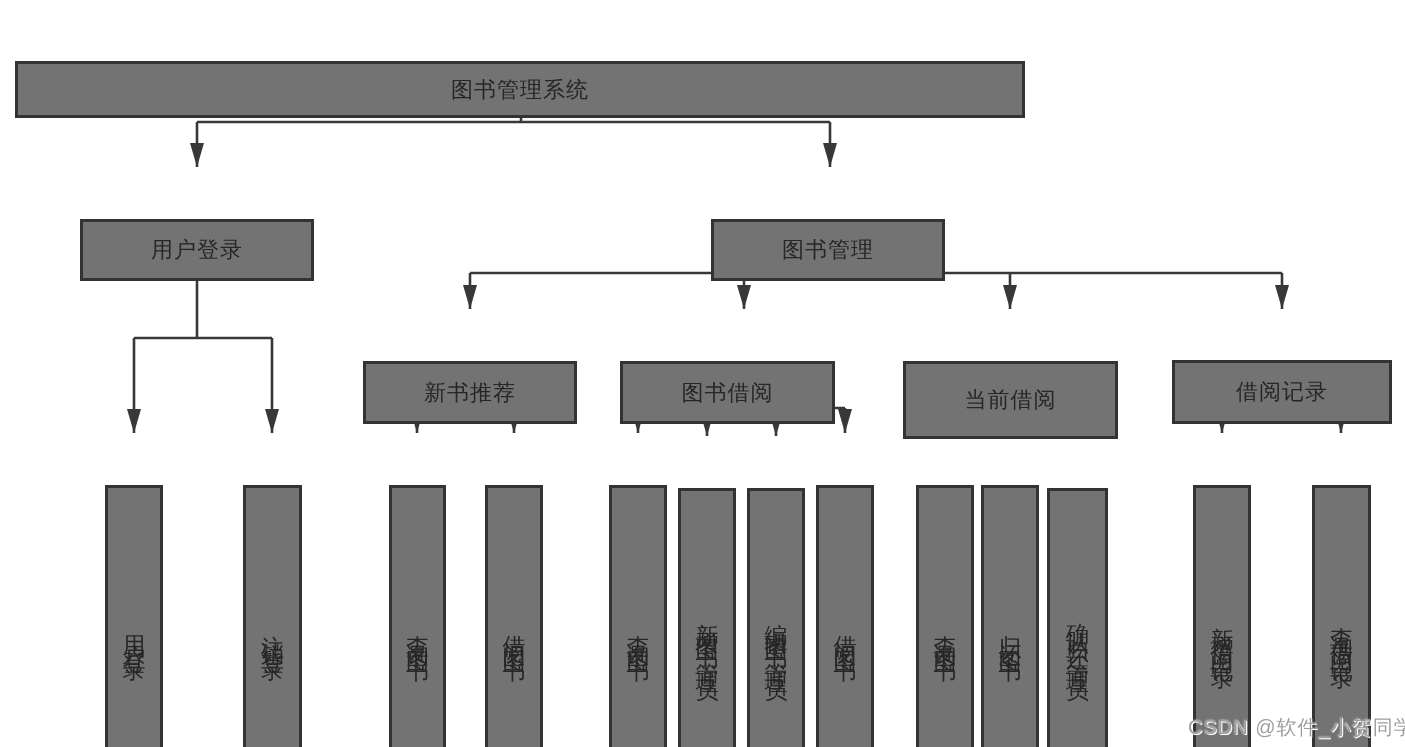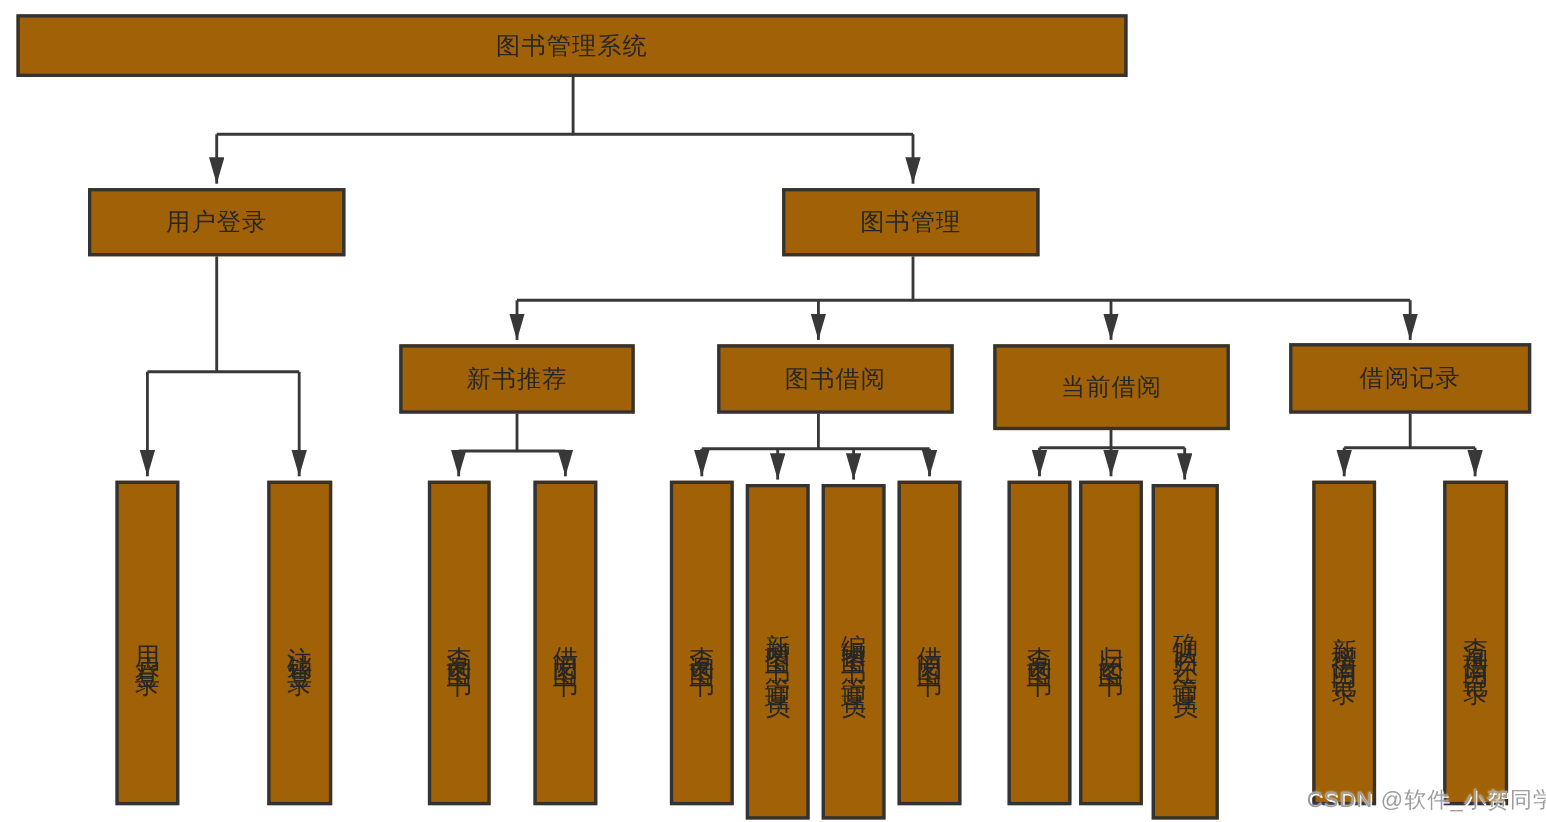--- a/index.html
+++ b/index.html
@@ -29,27 +29,28 @@
   }
   .cl{
     stroke:var(--line);
     stroke-width:2.6;
     fill:none;
   }
   #ah path{ fill:var(--line); }
   .node{
     position:absolute;
     box-sizing:border-box;
-    background:#a16207;
+    background:#737373;
     border:3px solid var(--box-border);
     display:flex;
     align-items:center;
     justify-content:center;
     color:var(--text);
     z-index:2;
+    margin-top:48px;
   }
   .node.h{
     font-size:22px;
     letter-spacing:1px;
   }
   .node.v{
     writing-mode:vertical-rl;
     font-size:23px;
     letter-spacing:8px;
     line-height:1;
@@ -119,21 +120,21 @@
     <path class="cl" d="M1222,407 V433" marker-end="url(#ah)"></path>
     <path class="cl" d="M1341,407 V433" marker-end="url(#ah)"></path>
   </svg>
 
   <div class="node h" style="left:15px;top:13px;width:1010px;height:57px">图书管理系统</div>
 
   <div class="node h" style="left:80px;top:171px;width:234px;height:62px">用户登录</div>
   <div class="node h" style="left:363px;top:313px;width:214px;height:63px">新书推荐</div>
 
   <div class="node h" style="left:711px;top:171px;width:234px;height:62px">图书管理</div>
-  <div class="node h" style="left:652px;top:313px;width:215px;height:63px">图书借阅</div>
+  <div class="node h" style="left:620px;top:313px;width:215px;height:63px">图书借阅</div>
   <div class="node h" style="left:903px;top:313px;width:215px;height:78px">当前借阅</div>
   <div class="node h" style="left:1172px;top:312px;width:220px;height:64px">借阅记录</div>
 
   <div class="node v" style="left:105px;top:437px;width:58px;height:295px">用户登录</div>
   <div class="node v" style="left:243px;top:437px;width:59px;height:295px">注销登录</div>
 
   <div class="node v" style="left:389px;top:437px;width:57px;height:295px">查询图书</div>
   <div class="node v" style="left:485px;top:437px;width:58px;height:295px">借阅图书</div>
 
   <div class="node v" style="left:609px;top:437px;width:58px;height:295px">查询图书</div>

